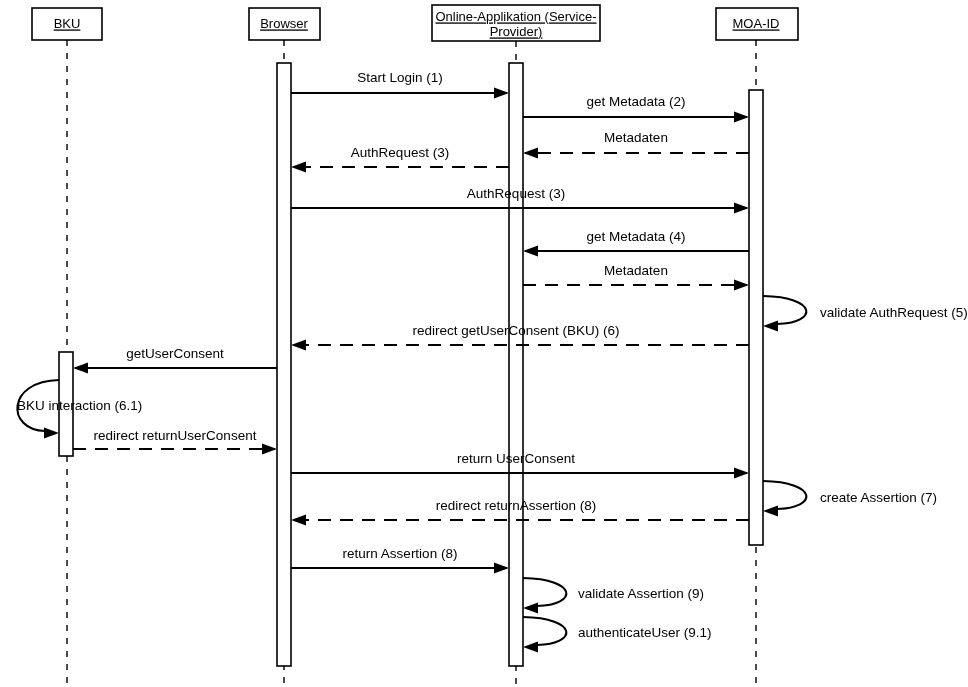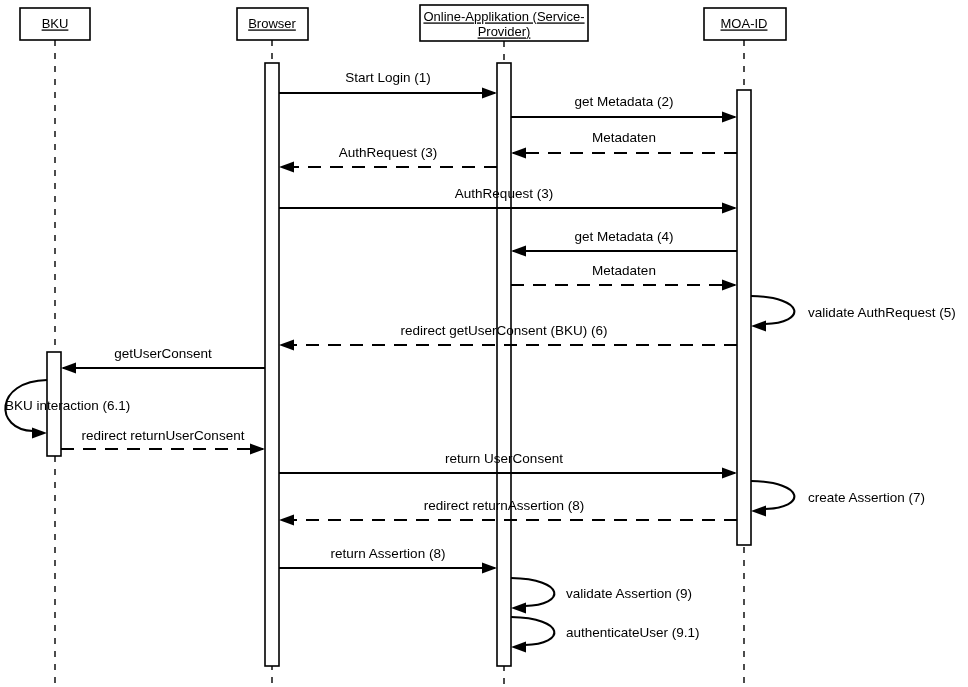--- a/index.html
+++ b/index.html
@@ -11,20 +11,21 @@
   body {
     width: 968px;
     height: 687px;
     font-family: "Liberation Sans", sans-serif;
     overflow: hidden;
   }
   #diagram-root {
     position: relative;
     width: 831px;
     height: 687px;
+    padding-left: 12px;
   }
   svg#seq-svg {
     display: block;
     width: 968px;
     height: 687px;
   }
   .lifeline-box {
     fill: #ffffff;
     stroke: #000000;
     stroke-width: 1.6;

